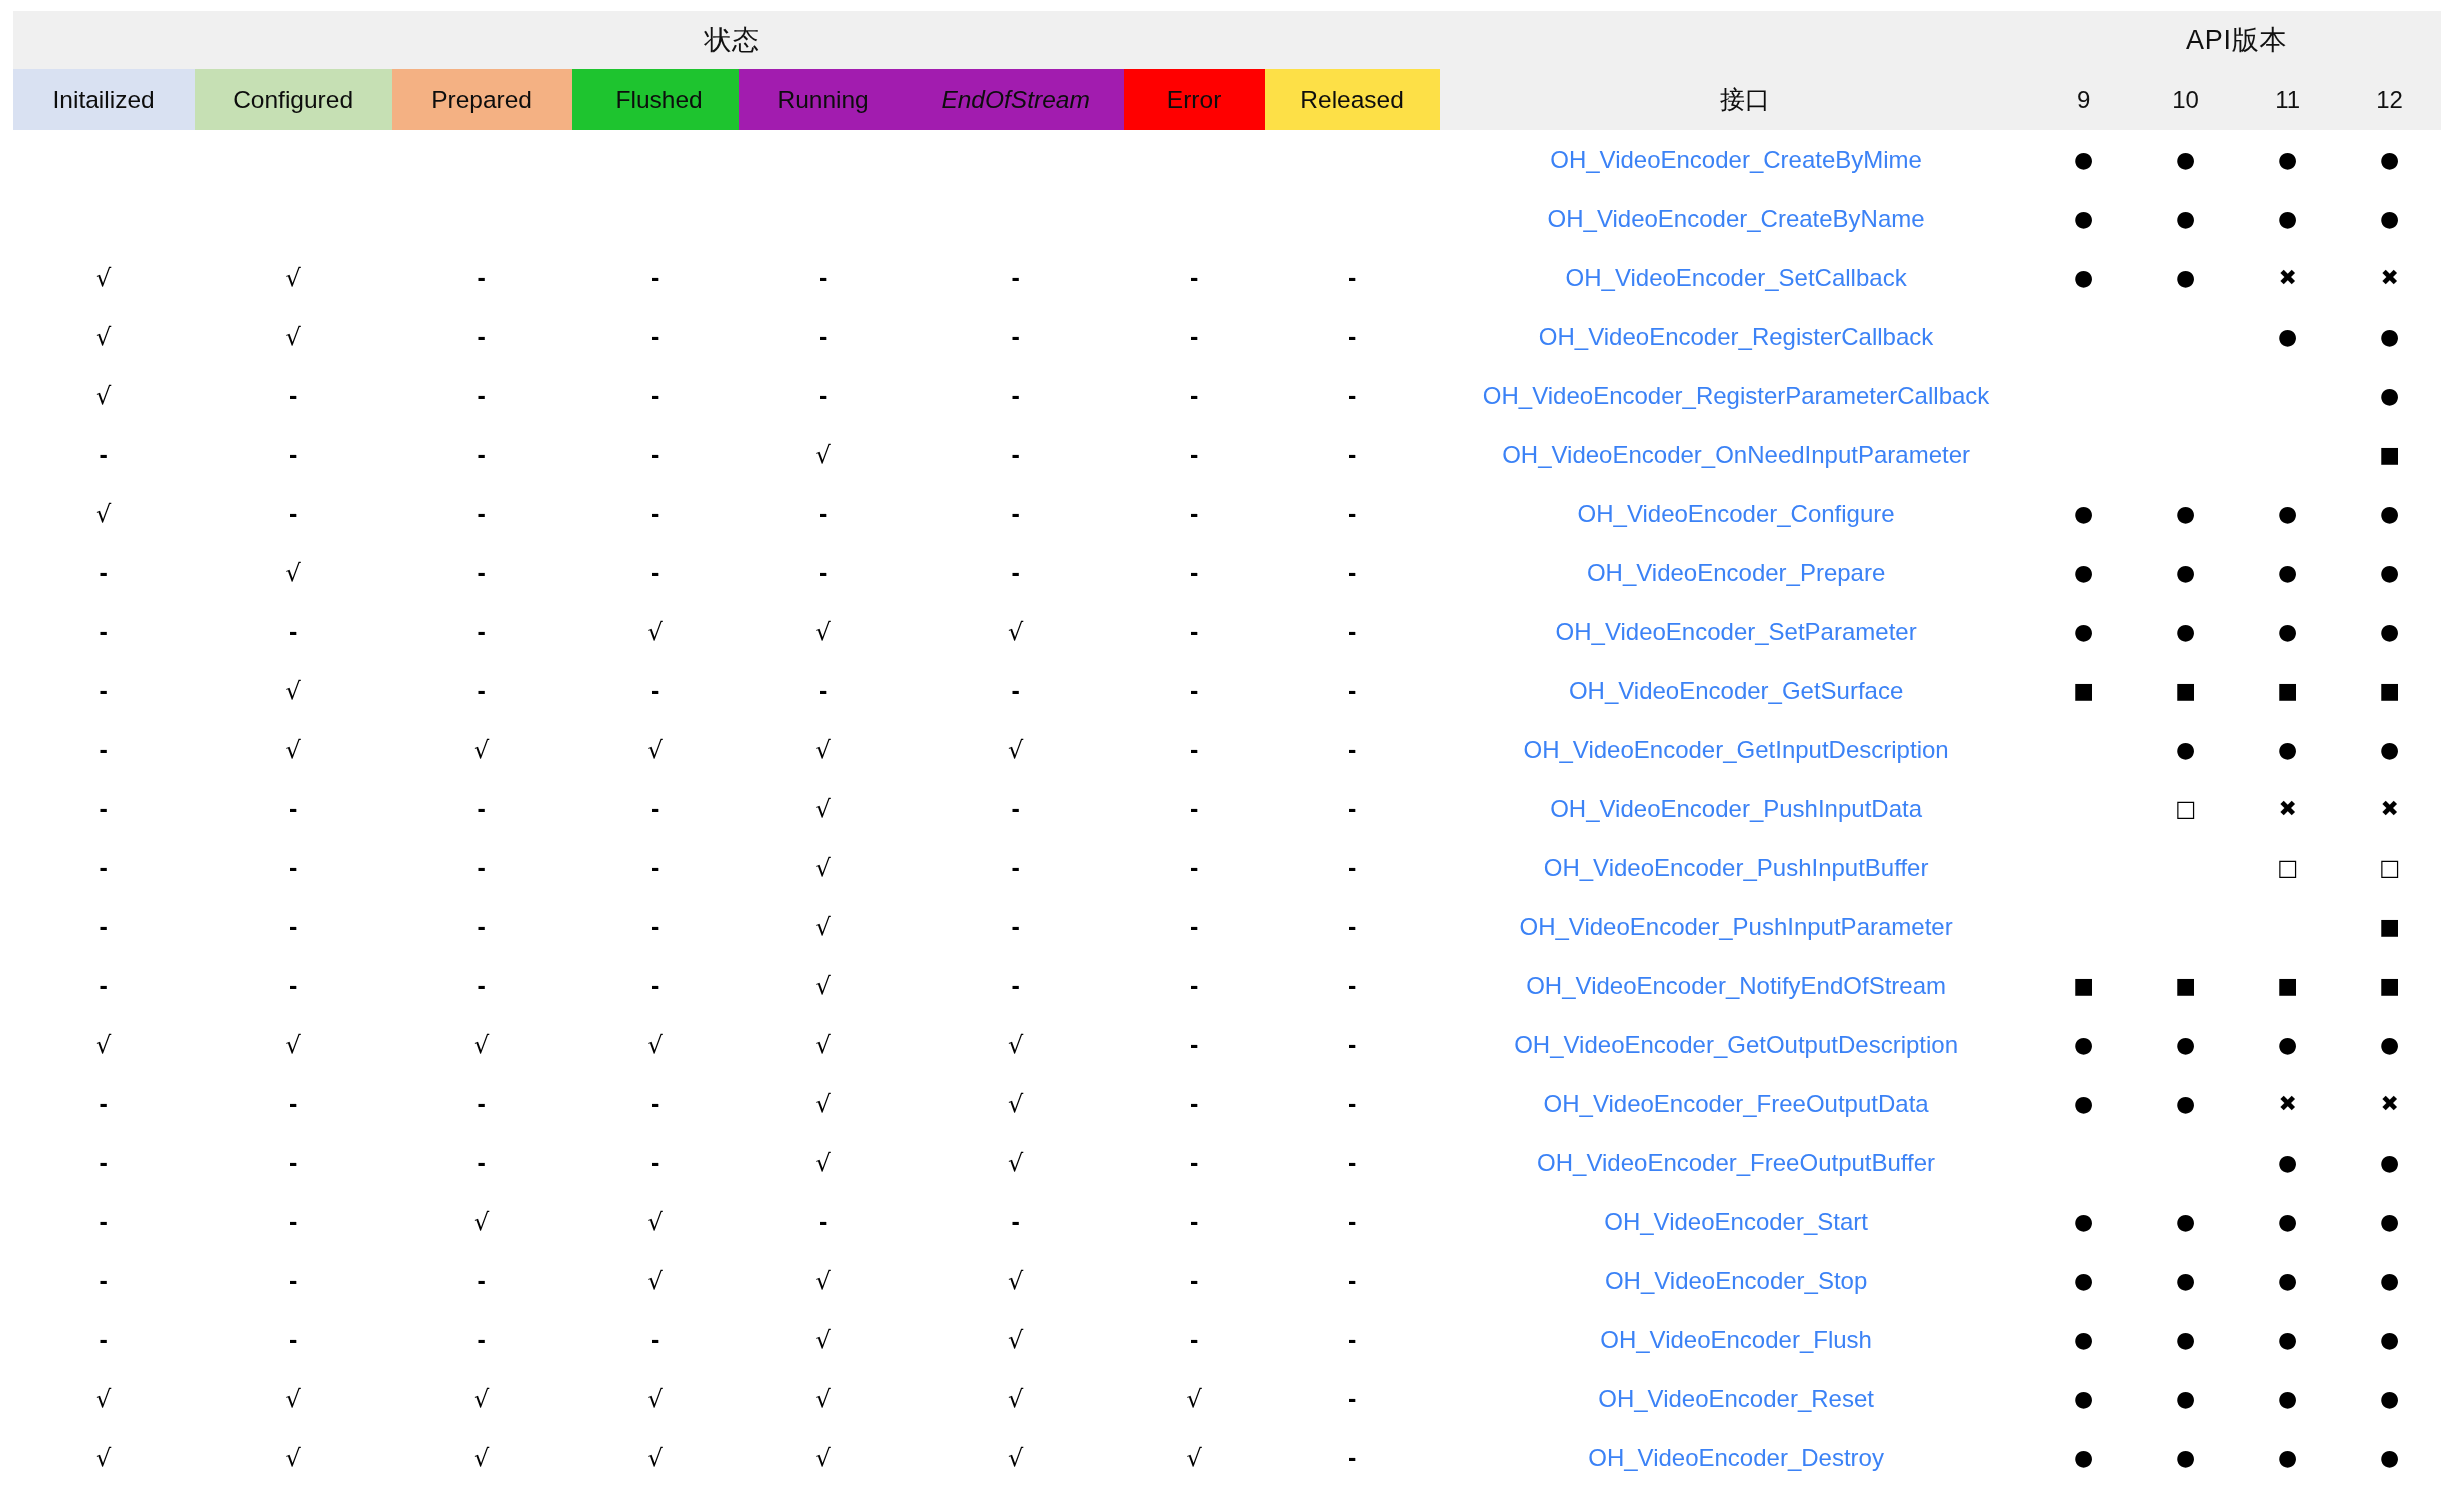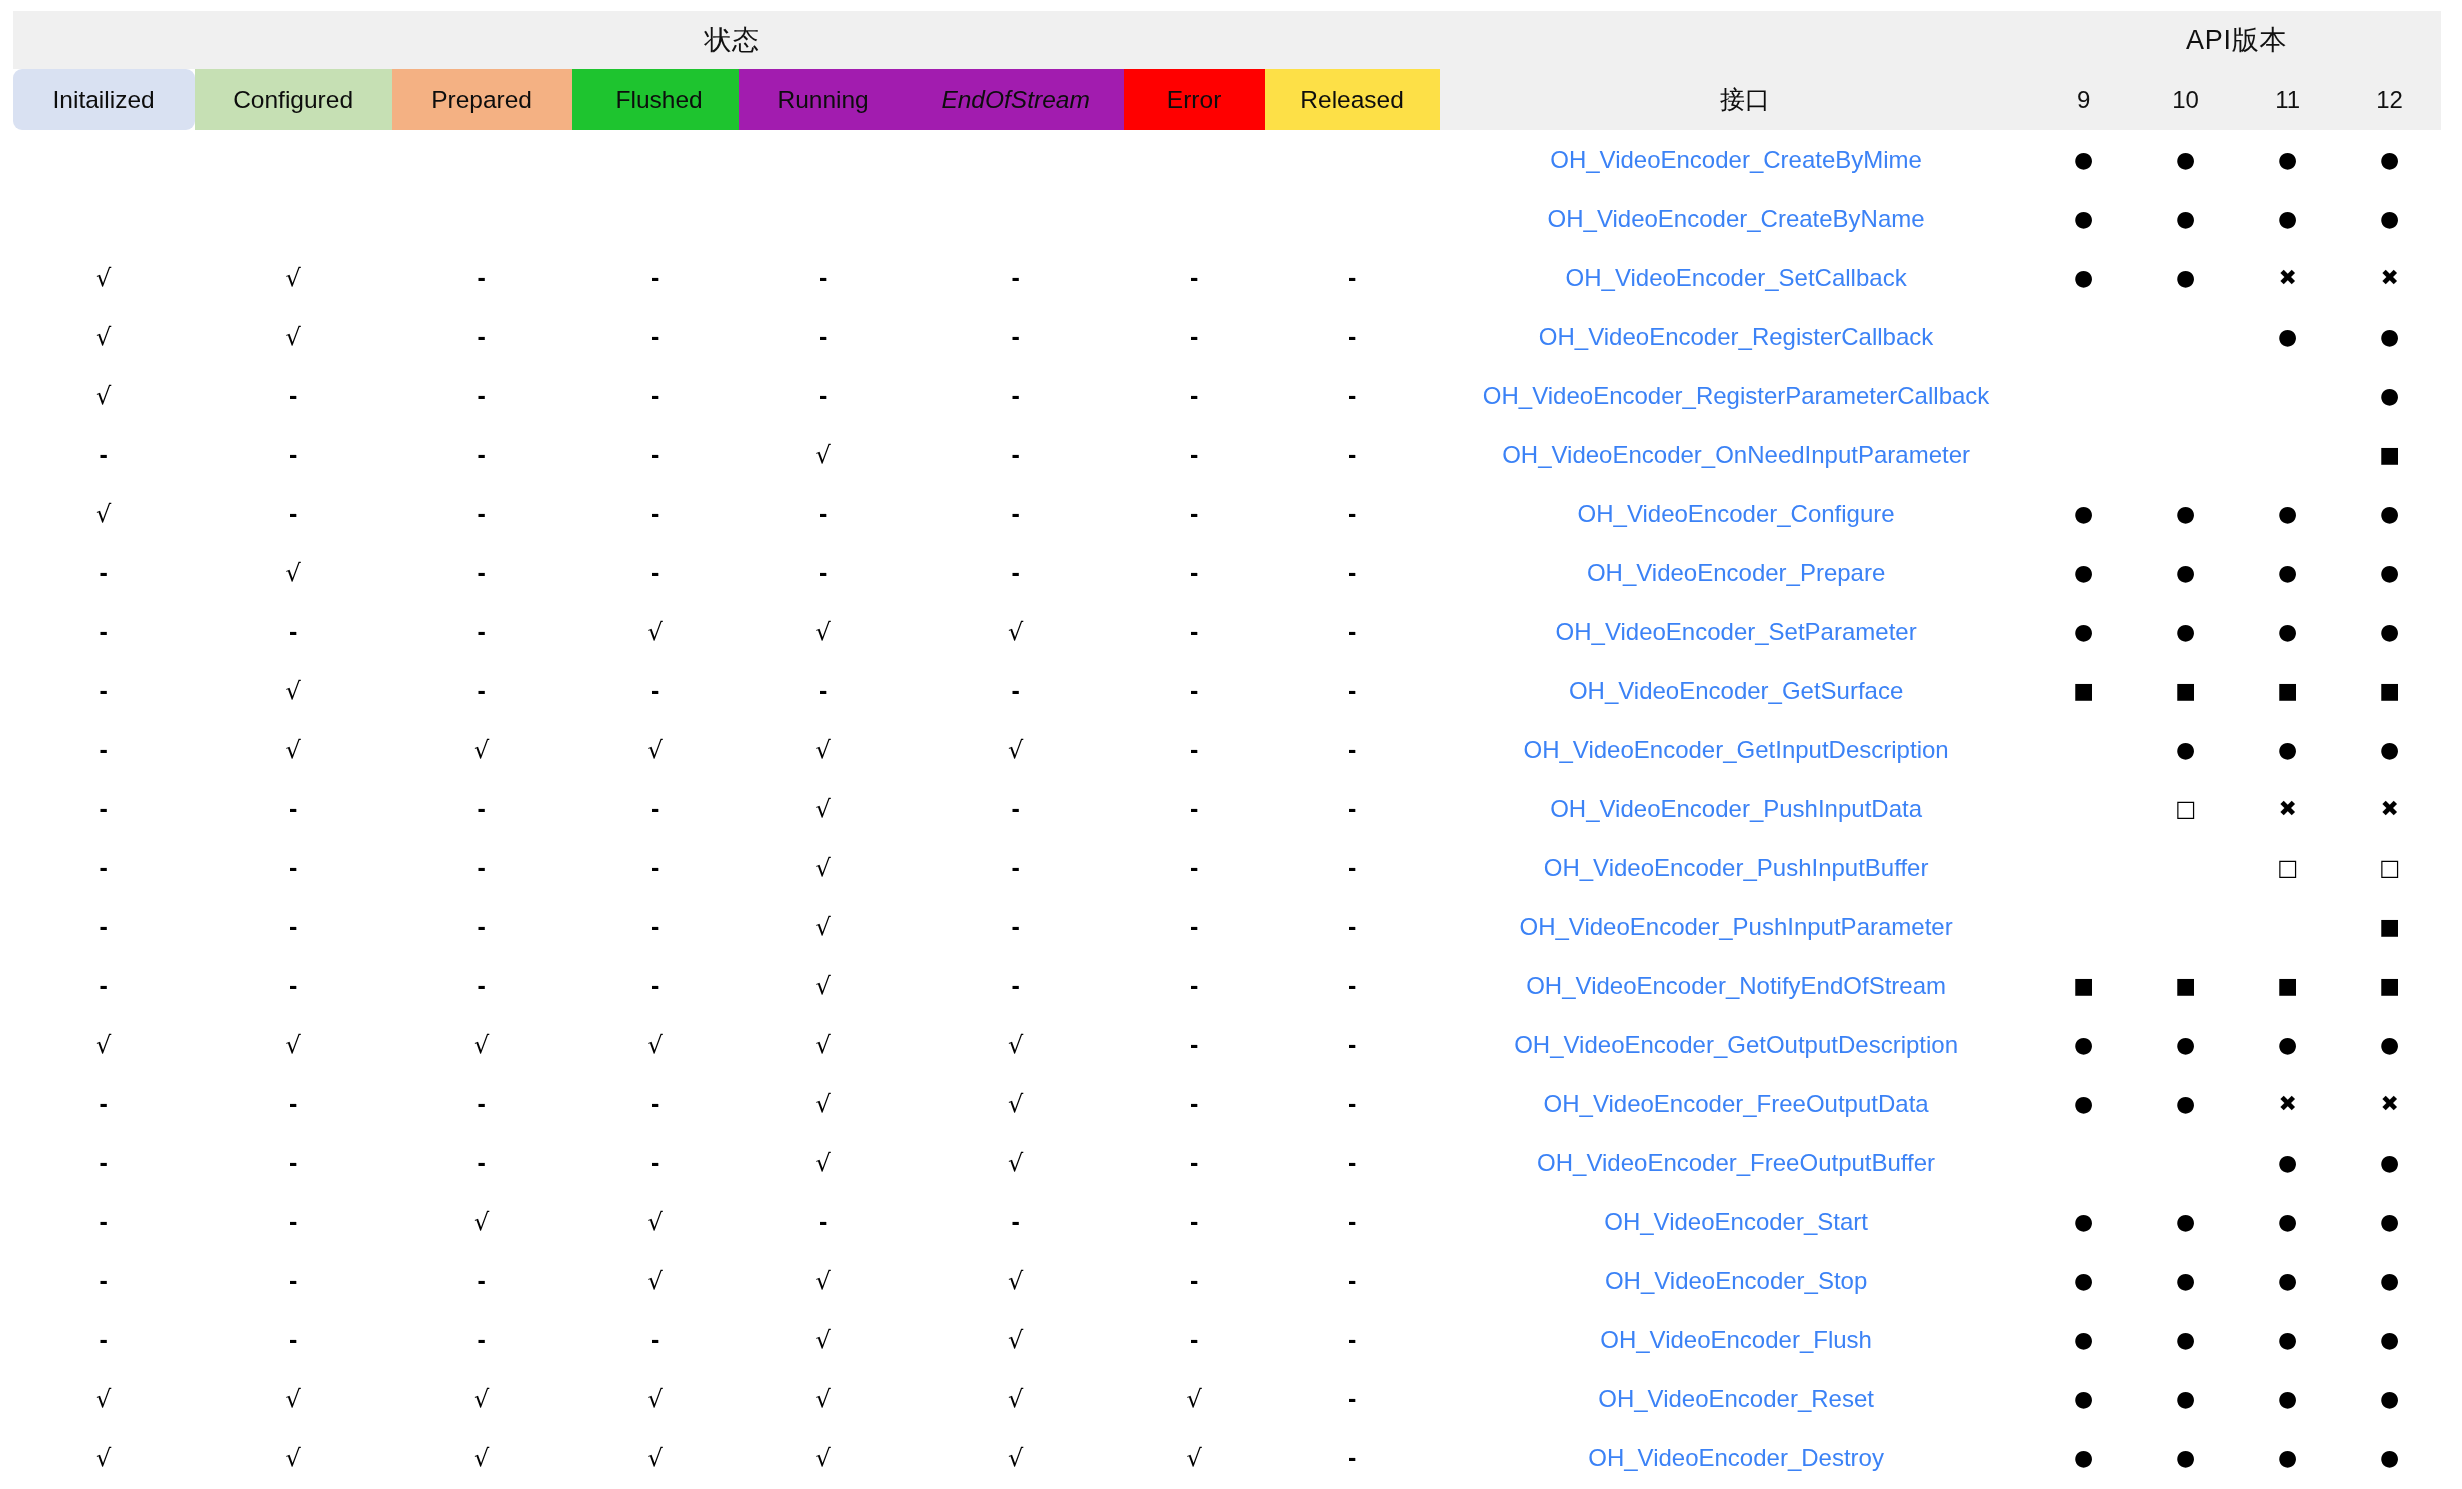--- a/index.html
+++ b/index.html
@@ -24,21 +24,21 @@
   .dash{font-size:25px;font-weight:bold;color:#000;}
   .sym{font-family:"DejaVu Sans",sans-serif;font-size:22px;color:#000;}
 </style>
 </head>
 <body>
 
 <div class="tbl">
   <div class="cell hr1" style="grid-column:1/span 8;padding-left:12px;">状态</div>
   <div class="cell hr1" style="grid-column:9;"></div>
   <div class="cell hr1" style="grid-column:10/span 4;">API版本</div>
-<div class="cell hr2" style="background: rgb(217, 225, 242); border-radius: 9px;">Initailized</div>
+<div class="cell hr2" style="background: rgb(217, 225, 242);">Initailized</div>
     <div class="cell hr2" style="background: rgb(198, 224, 180);">Configured</div>
     <div class="cell hr2" style="background: rgb(244, 177, 131);">Prepared</div>
     <div class="cell hr2" style="background: rgb(30, 196, 47); padding-left: 8px;">Flushed</div>
     <div class="cell hr2" style="background: #a21caf;">Running</div>
     <div class="cell hr2" style="background: #a21caf; font-style: italic;">EndOfStream</div>
     <div class="cell hr2" style="background: rgb(255, 0, 0);">Error</div>
     <div class="cell hr2" style="background: #fde047;">Released</div>
     <div class="cell hr2 hr2g cn">接口</div>
     <div class="cell num">9</div>
     <div class="cell num">10</div>

